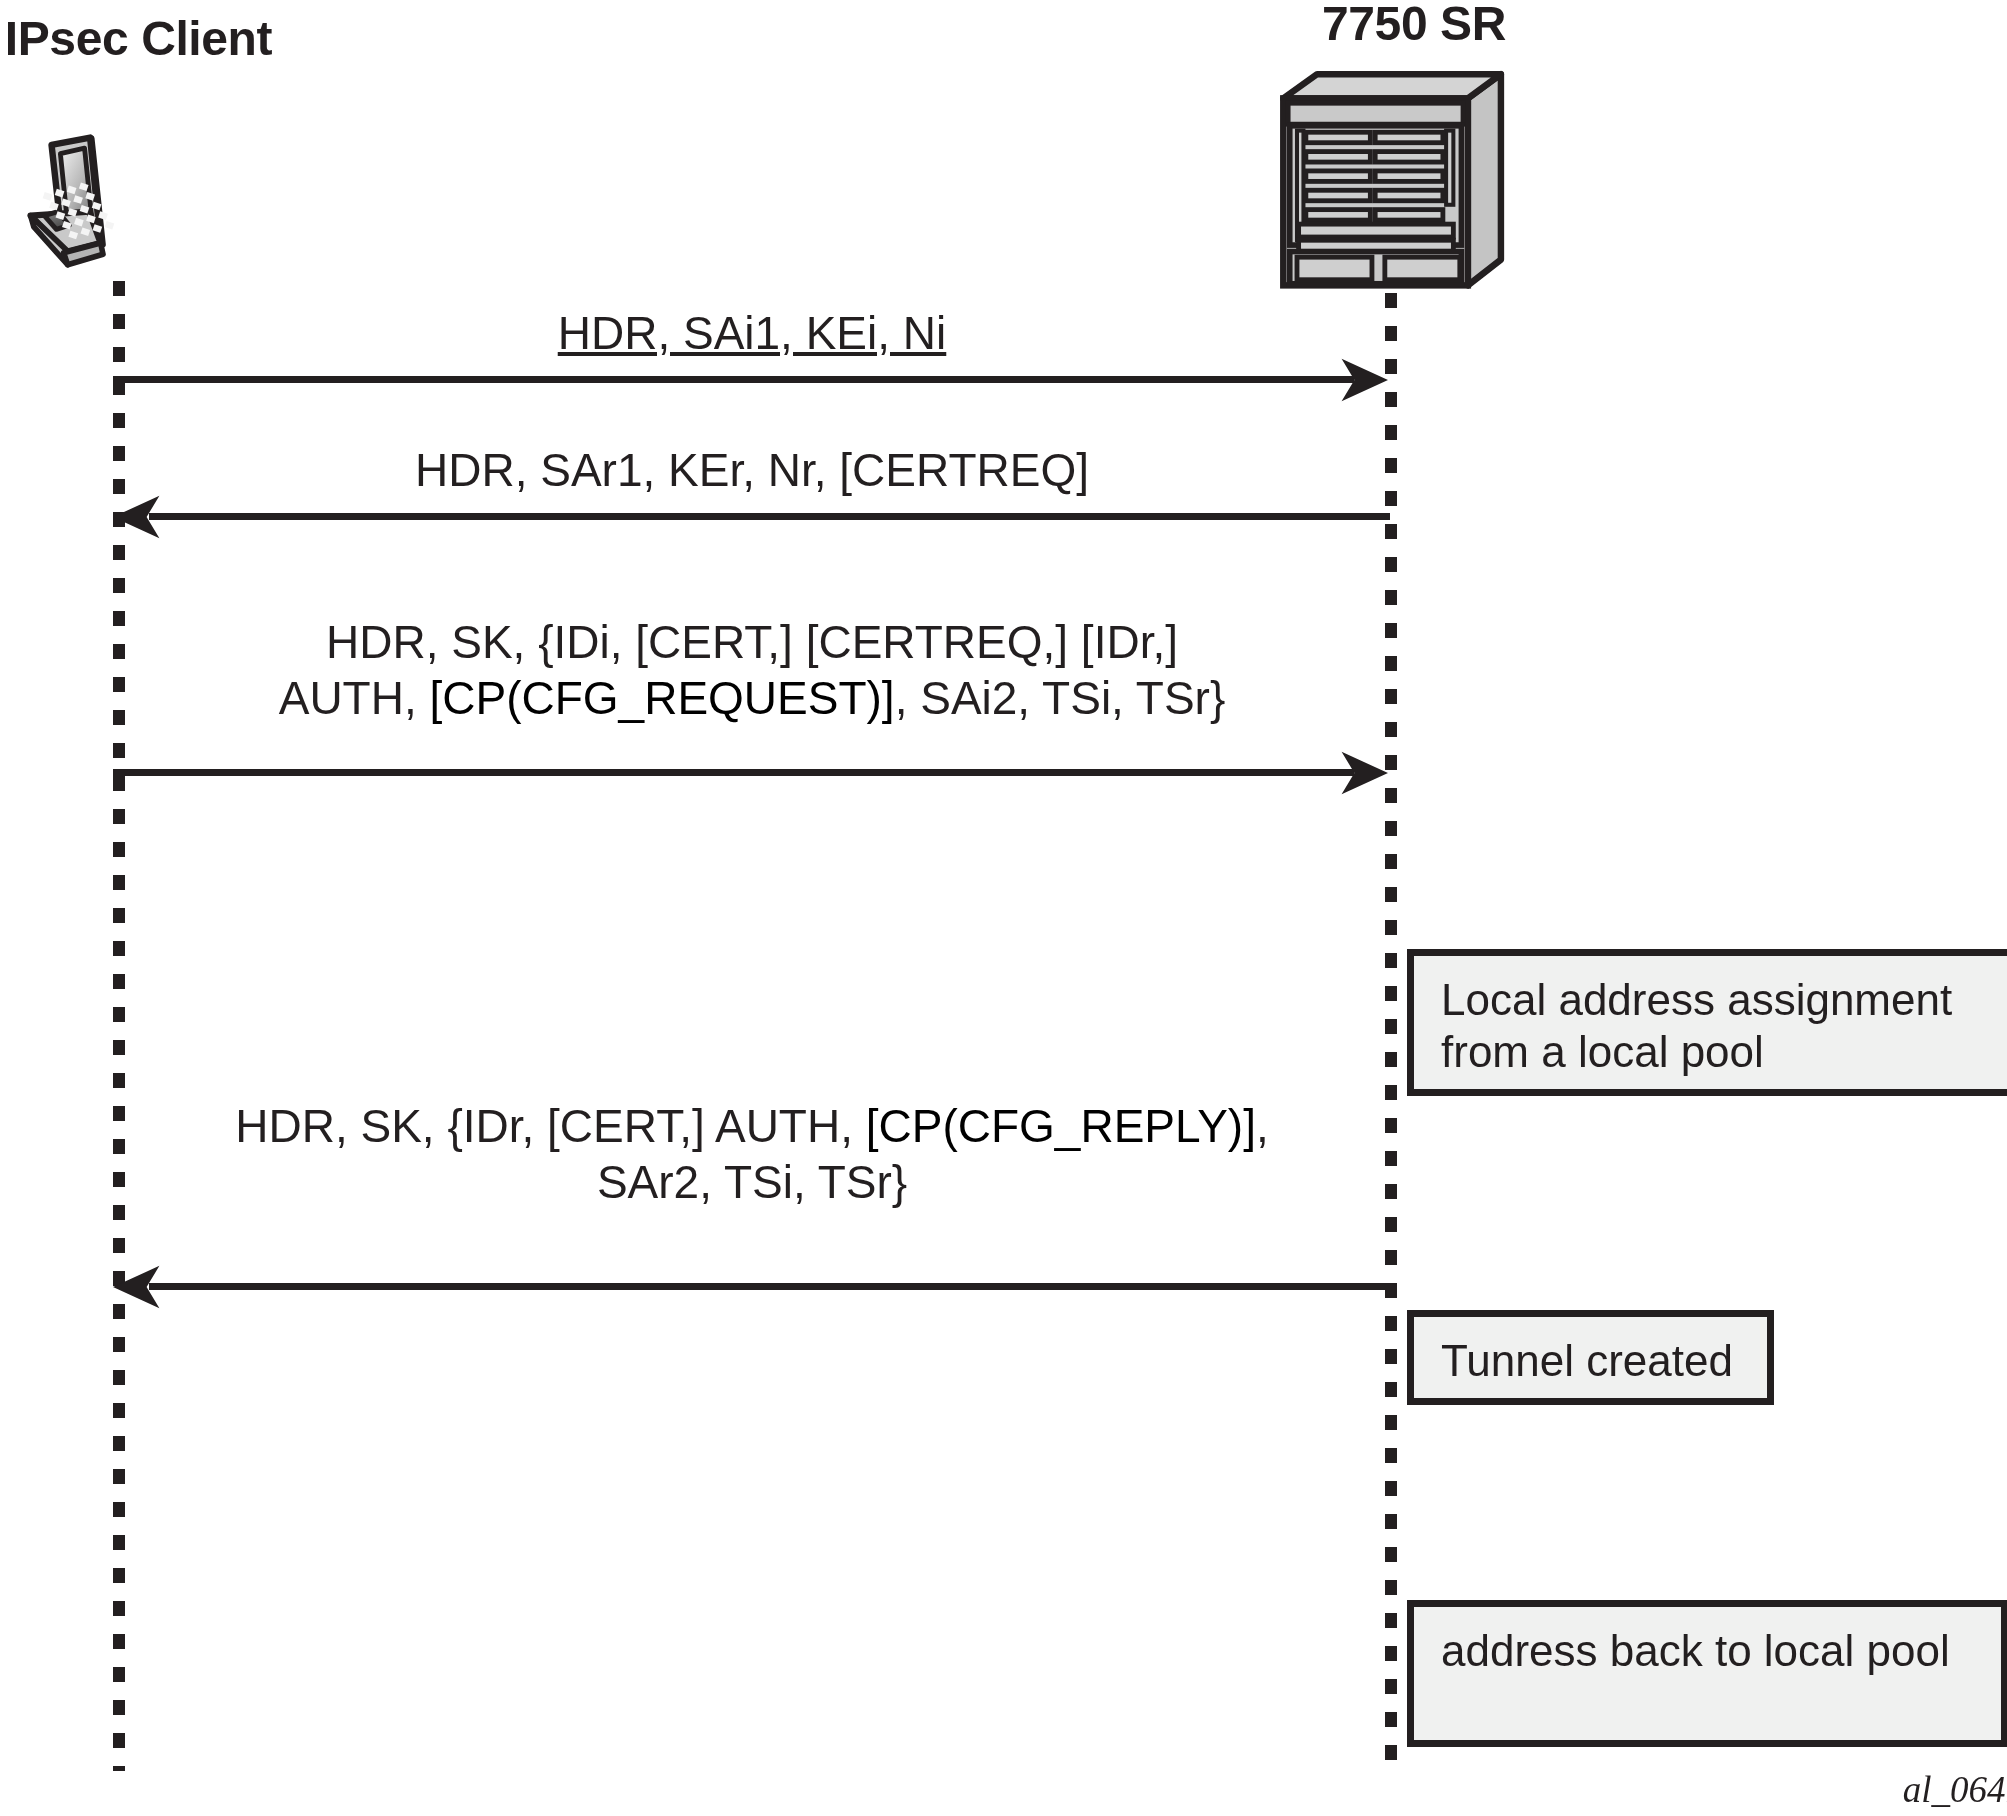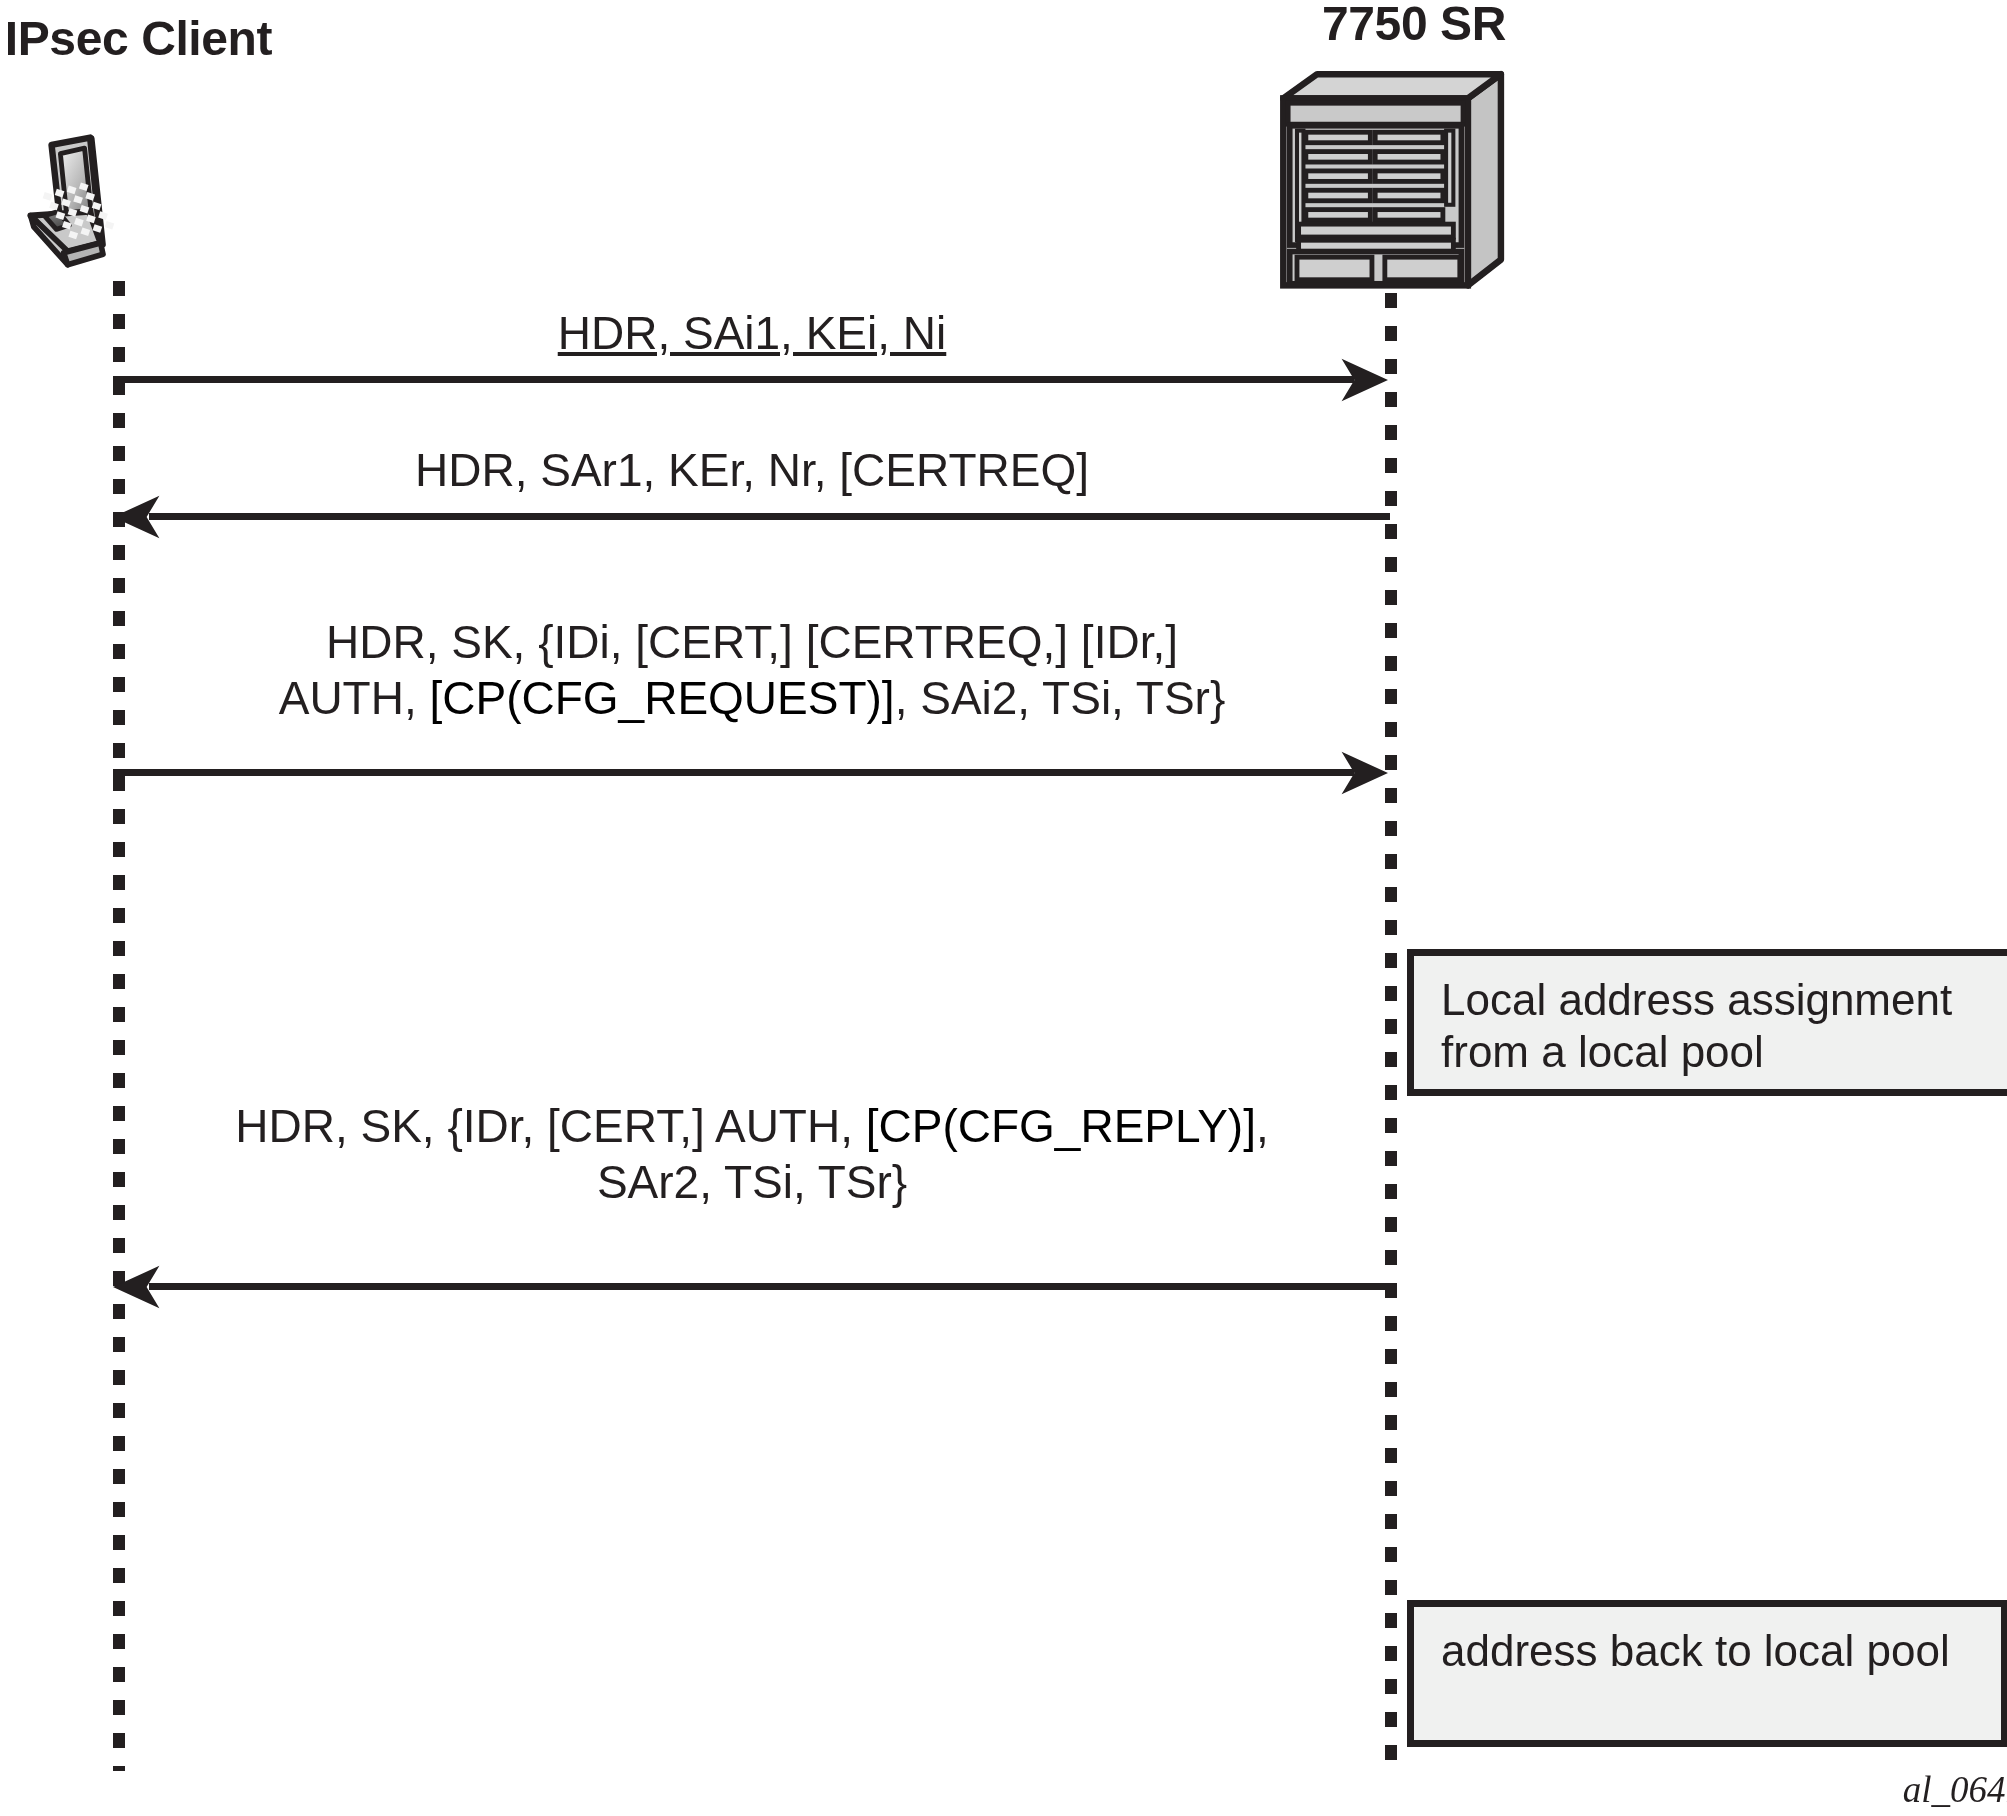--- a/index.html
+++ b/index.html
@@ -261,20 +261,23 @@
   </div>
   <div class="msg" style="left:113px; top:1283px; width:1278px;">
     <div class="shaft" style="left:36px; width:1241px;"></div>
     <div class="head" style="left:0;">
       <svg viewBox="0 0 60 57" xmlns="http://www.w3.org/2000/svg">
         <path d="M58 2 L0 28.5 L58 55 L42 28.5 Z" fill="#231f20"></path>
       </svg>
     </div>
   </div>
 
+  <div class="note" style="left:1407px; top:1310px; width:367px; height:95px;">
+    <span class="line">Tunnel created</span>
+  </div>
 
 
   <div class="note" style="left:1407px; top:1600px; width:601px; height:147px;">
     <span class="line">address back to local pool</span>
   </div>
 
   <div id="figure-id">al_0641</div>
 
 </div>
 

